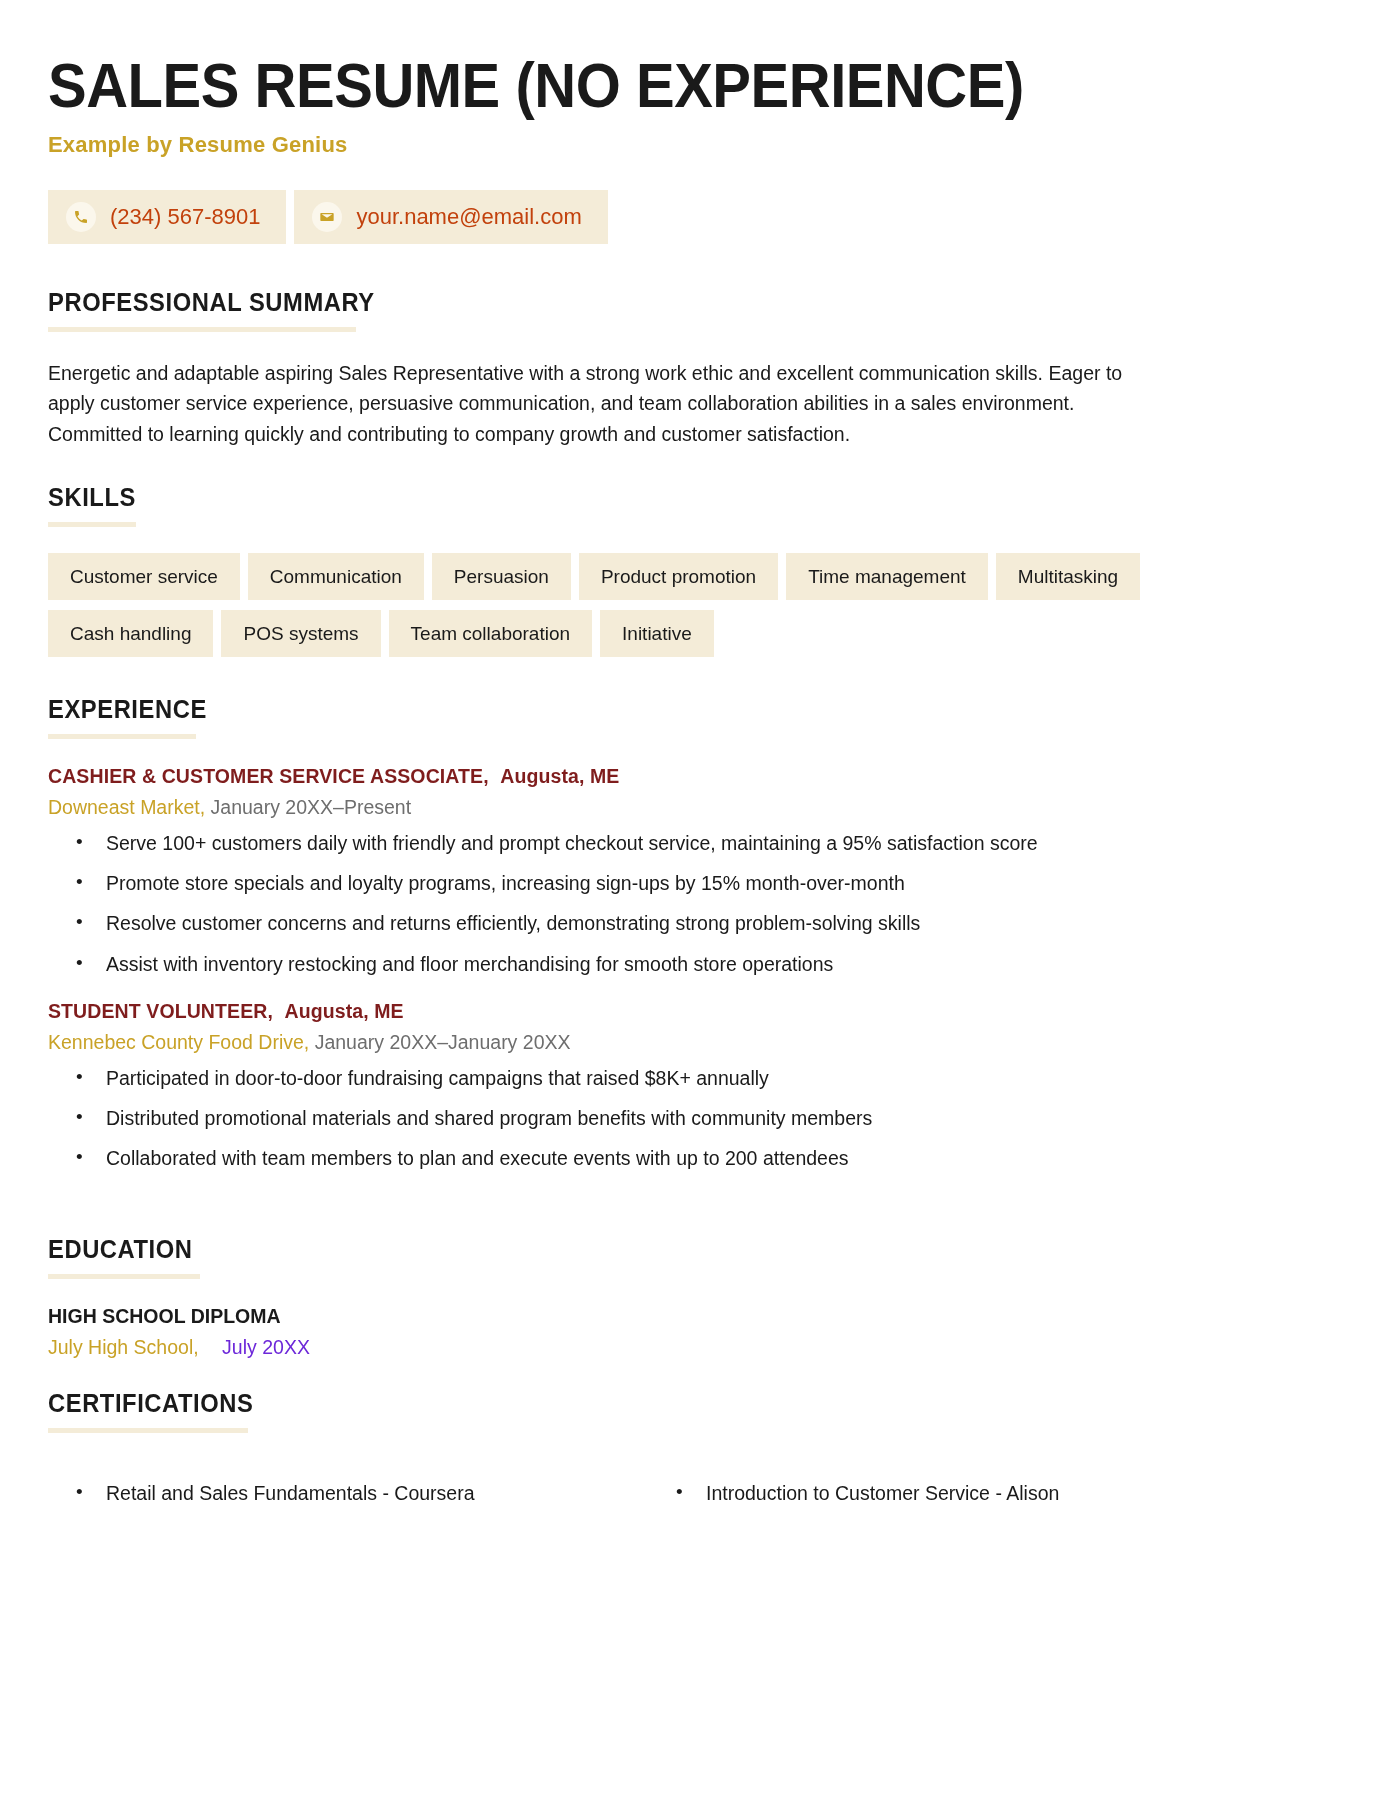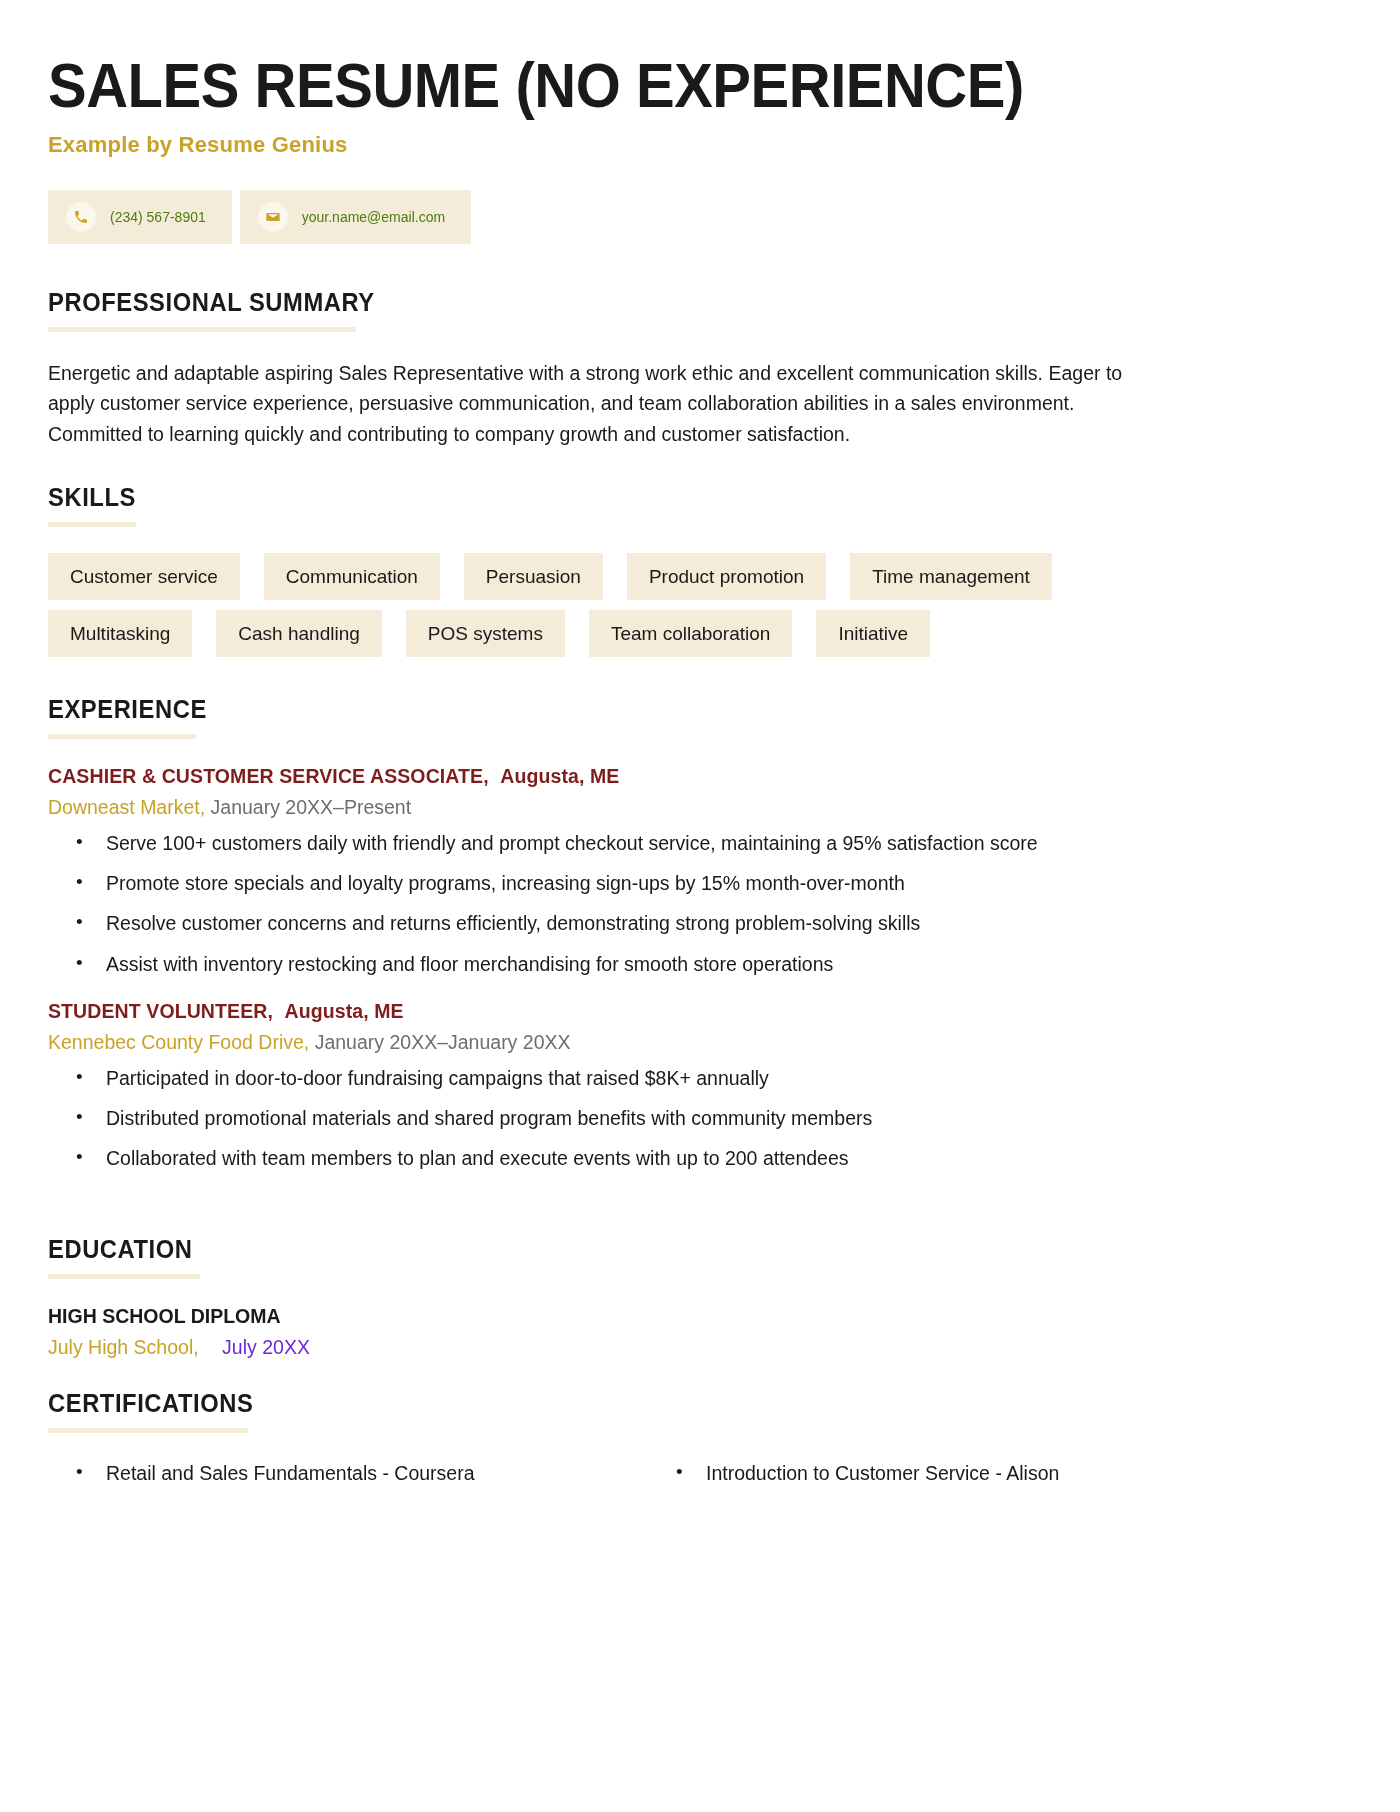--- a/index.html
+++ b/index.html
@@ -63,22 +63,22 @@
     height: 30px;
     border-radius: 50%;
     background: #fbf7ec;
     display: flex;
     align-items: center;
     justify-content: center;
     flex: 0 0 auto;
   }
   .contact-icon-circle svg { display: block; }
   .contact-text {
-    font-size: 14px;
-    color: #4d7c0f;
+    font-size: 22px;
+    color: #c2410c;
     white-space: nowrap;
     line-height: 1;
   }
 
   
   .section { margin-bottom: 4px; }
   .section-head {
     font-family: "Liberation Sans Narrow", "Liberation Sans", sans-serif;
     font-size: 25px;
     font-weight: 700;
@@ -106,21 +106,21 @@
     line-height: 1.55;
     color: #1a1a1a;
     margin: 0 0 34px 0;
     max-width: 1122px;
   }
 
   
   .skills-wrap {
     display: flex;
     flex-wrap: wrap;
-    gap: 10px 24px;
+    gap: 10px 8px;
     margin-bottom: 38px;
     max-width: 1122px;
   }
   .skill-chip {
     background: #f4ecd8;
     padding: 14px 22px;
     font-size: 19px;
     line-height: 1;
     color: #1a1a1a;
     white-space: nowrap;
@@ -179,20 +179,21 @@
     grid-template-columns: 600px 1fr;
     column-gap: 0;
     row-gap: 10px;
     padding-left: 0;
   }
   .cert-item {
     position: relative;
     font-size: 19.5px;
     line-height: 1.45;
     padding-left: 58px;
+    margin-top: 20px;
   }
   .cert-item::before {
     content: "\2022";
     position: absolute;
     left: 28px;
     top: -1px;
     font-size: 19px;
     color: #1a1a1a;
   }
   .spacer-lg { height: 40px; }

